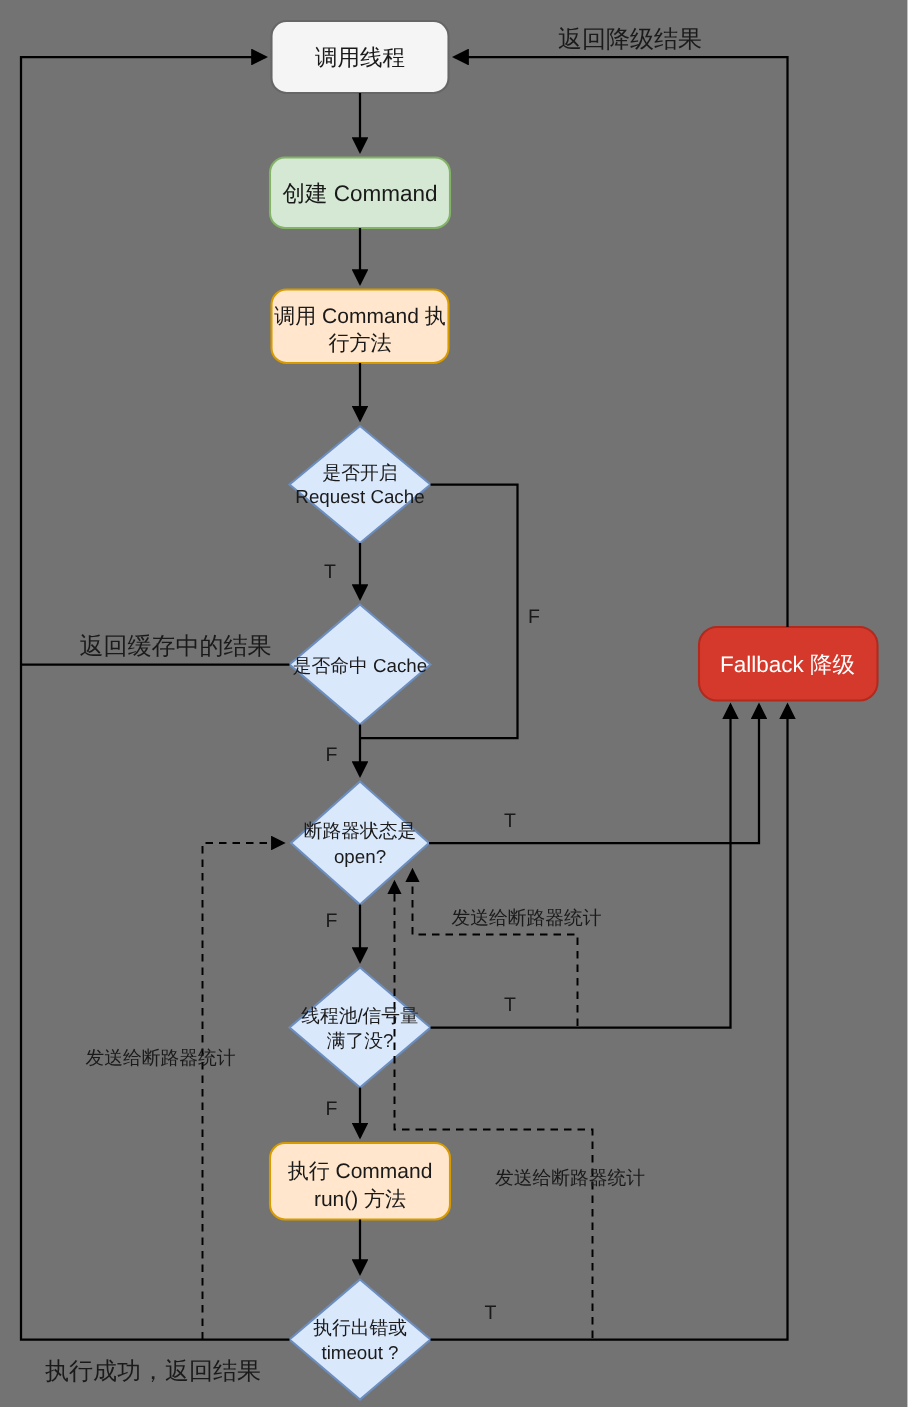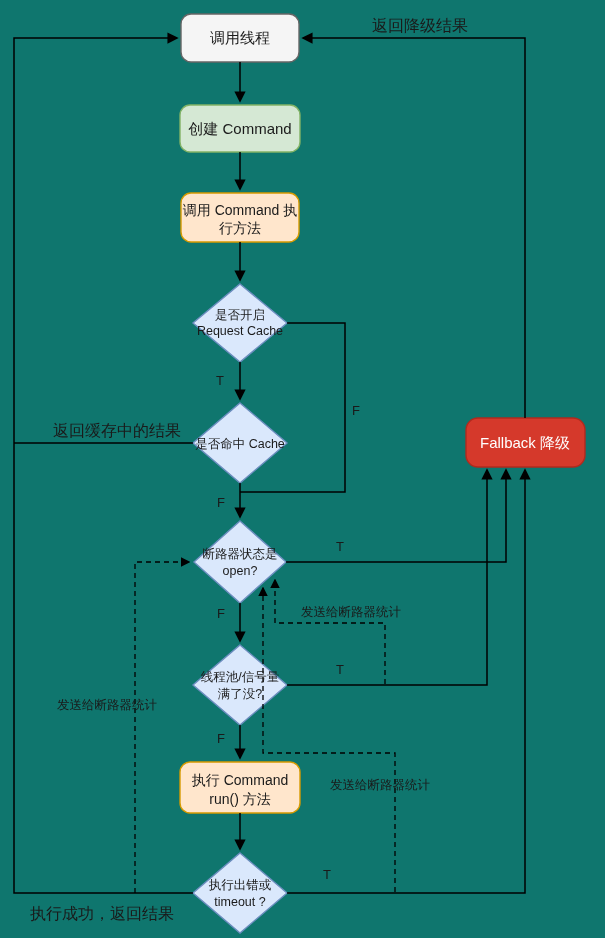--- a/index.html
+++ b/index.html
@@ -1,17 +1,17 @@
 <!DOCTYPE html>
 <html><head>
 <meta charset="utf-8">
 <style>
   html,body{margin:0;padding:0;background:#ffffff;}
   body{font-family:"Liberation Sans","DejaVu Sans",sans-serif;}
-  .stage{position:relative;width:605px;height:938px;background:#0f766e;overflow:hidden;}
+  .stage{position:relative;width:605px;height:938px;background:#737373;overflow:hidden;}
   svg{display:block;}
   
   .node-gray  {fill:#f5f5f5;stroke:#666666;stroke-width:1.4;}
   .node-green {fill:#d5e8d4;stroke:#82b366;stroke-width:1.4;}
   .node-orange{fill:#ffe6cc;stroke:#d79b00;stroke-width:1.4;}
   .node-blue  {fill:#dae8fc;stroke:#6c8ebf;stroke-width:1.4;}
   .node-red   {fill:#d5392b;stroke:#b02a1e;stroke-width:1.4;}
   
   .edge       {fill:none;stroke:#000000;stroke-width:1.5;}
   .edge-dash  {fill:none;stroke:#000000;stroke-width:1.3;stroke-dasharray:5 4;}

